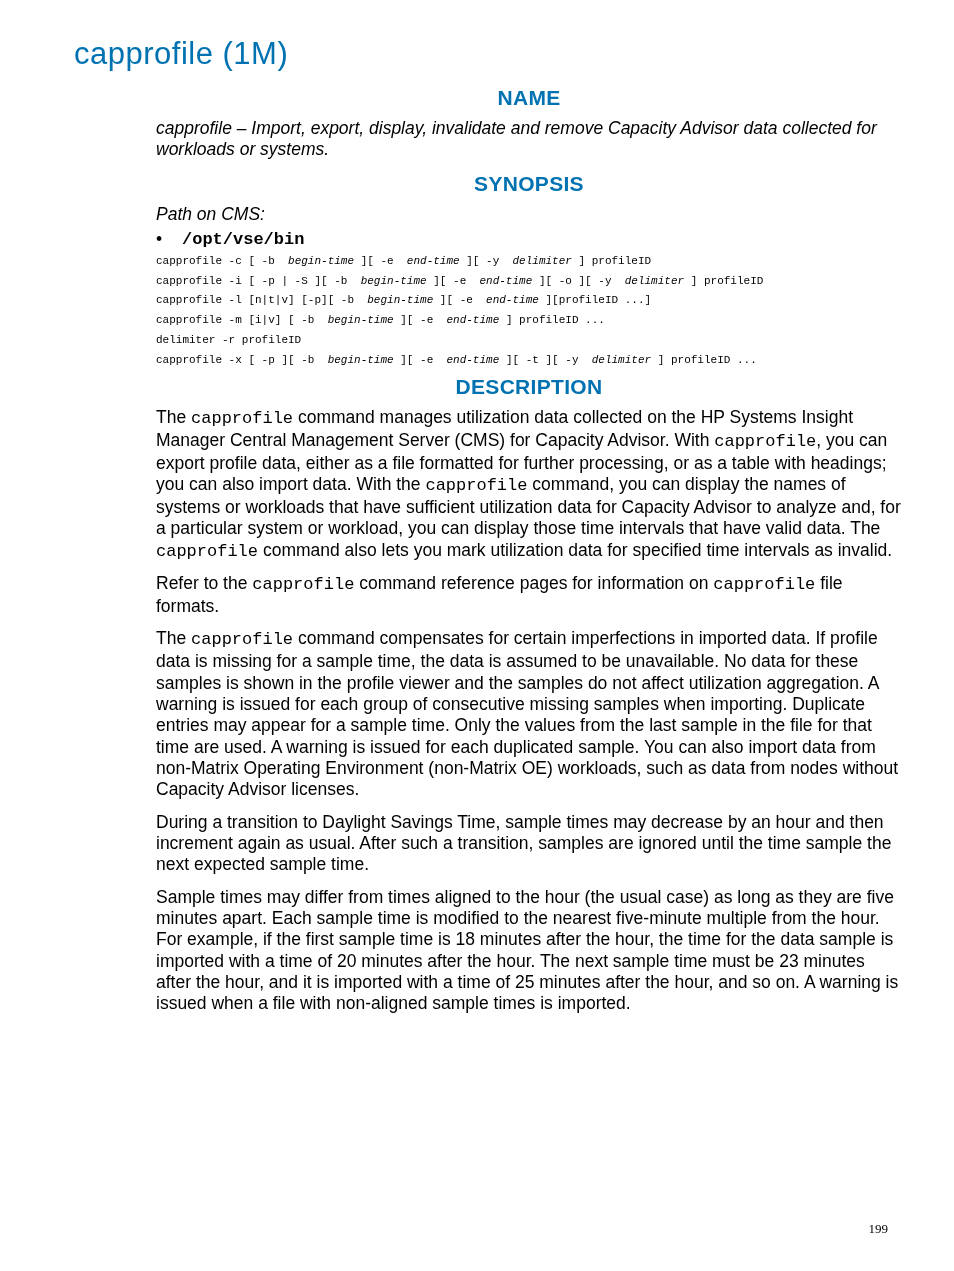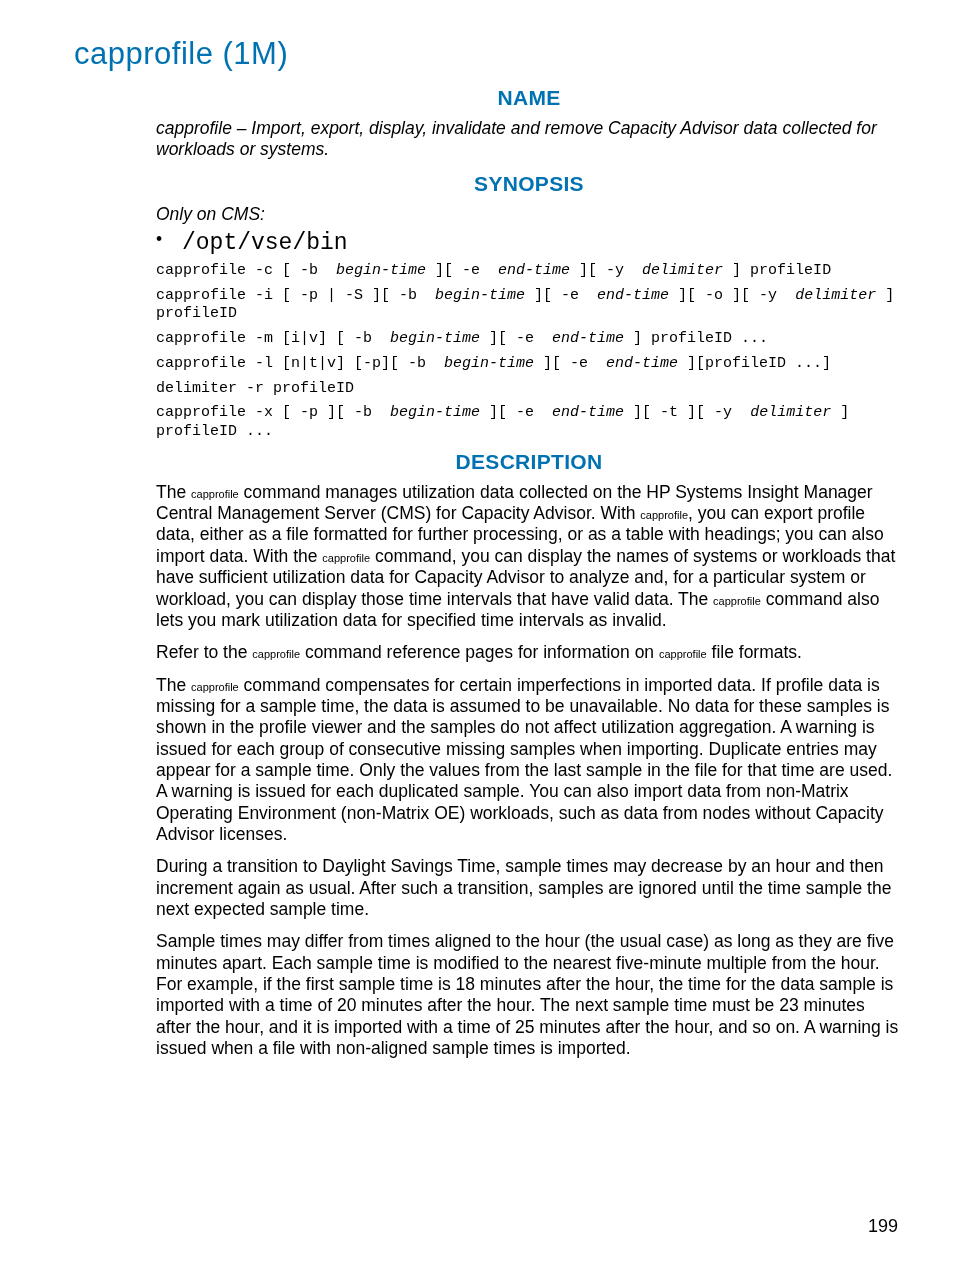--- a/index.html
+++ b/index.html
@@ -53,71 +53,72 @@
     margin: 0 0 4px 0;
   }
   .bullet-dot {
     width: 26px;
     text-align: left;
     font-size: 17.5px;
     line-height: 1.25;
   }
   .bullet-text {
     font-family: "Courier New", Courier, monospace;
-    font-size: 23px;
+    font-size: 17px;
     line-height: 1.25;
+    font-weight: bold;
   }
   .mono-block {
     font-family: "Courier New", Courier, monospace;
-    font-size: 15px;
+    font-size: 11px;
     line-height: 1.25;
     white-space: pre-wrap;
     margin: 0 0 6px 0;
   }
   .mono-block .italic { font-style: italic; }
   .desc-p {
     font-family: "Segoe UI", "Helvetica Neue", Arial, sans-serif;
     font-size: 17.5px;
     line-height: 1.22;
     margin: 0 0 11px 0;
   }
-  .desc-p .mono { font-family: Liberation Sans, sans-serif; font-size: 11px; }
+  .desc-p .mono { font-family: Liberation Mono, monospace; font-size: 17px; }
   .page-num {
     position: absolute;
     bottom: 34px;
-    right: 56px;
-    font-family: Liberation Sans, sans-serif;
-    font-size: 18px;
+    right: 66px;
+    font-family: Liberation Serif, serif;
+    font-size: 13px;
     color: #000;
   }
 </style>
 </head>
 <body>
 
 <div class="page">
 
   <h1 class="page-title">capprofile (1M)</h1>
 
   <div class="content">
 
     <h2 class="section-heading">NAME</h2>
     <p class="body-text">capprofile – Import, export, display, invalidate and remove Capacity Advisor data collected for workloads or systems.</p>
 
     <h2 class="section-heading">SYNOPSIS</h2>
-    <p class="body-text" style="margin-bottom:4px;">Only on CMS:</p>
+    <p class="body-text" style="margin-bottom:4px;">Path on CMS:</p>
 
     <div class="bullet-row">
       <div class="bullet-dot">•</div>
       <div class="bullet-text">/opt/vse/bin</div>
     </div>
 
     <div class="mono-block">capprofile -c [ -b  <span class="italic">begin-time</span> ][ -e  <span class="italic">end-time</span> ][ -y  <span class="italic">delimiter</span> ] profileID</div>
     <div class="mono-block">capprofile -i [ -p | -S ][ -b  <span class="italic">begin-time</span> ][ -e  <span class="italic">end-time</span> ][ -o ][ -y  <span class="italic">delimiter</span> ] profileID</div>
+    <div class="mono-block">capprofile -l [n|t|v] [-p][ -b  <span class="italic">begin-time</span> ][ -e  <span class="italic">end-time</span> ][profileID ...]</div>
     <div class="mono-block">capprofile -m [i|v] [ -b  <span class="italic">begin-time</span> ][ -e  <span class="italic">end-time</span> ] profileID ...</div>
-    <div class="mono-block">capprofile -l [n|t|v] [-p][ -b  <span class="italic">begin-time</span> ][ -e  <span class="italic">end-time</span> ][profileID ...]</div>
     <div class="mono-block">delimiter -r profileID</div>
     <div class="mono-block">capprofile -x [ -p ][ -b  <span class="italic">begin-time</span> ][ -e  <span class="italic">end-time</span> ][ -t ][ -y  <span class="italic">delimiter</span> ] profileID ...</div>
 
     <h2 class="section-heading">DESCRIPTION</h2>
     <p class="desc-p">The <span class="mono">capprofile</span> command manages utilization data collected on the HP Systems Insight Manager Central Management Server (CMS) for Capacity Advisor. With <span class="mono">capprofile</span>, you can export profile data, either as a file formatted for further processing, or as a table with headings; you can also import data. With the <span class="mono">capprofile</span> command, you can display the names of systems or workloads that have sufficient utilization data for Capacity Advisor to analyze and, for a particular system or workload, you can display those time intervals that have valid data. The <span class="mono">capprofile</span> command also lets you mark utilization data for specified time intervals as invalid.</p>
     <p class="desc-p">Refer to the <span class="mono">capprofile</span> command reference pages for information on <span class="mono">capprofile</span> file formats.</p>
     <p class="desc-p">The <span class="mono">capprofile</span> command compensates for certain imperfections in imported data. If profile data is missing for a sample time, the data is assumed to be unavailable. No data for these samples is shown in the profile viewer and the samples do not affect utilization aggregation. A warning is issued for each group of consecutive missing samples when importing. Duplicate entries may appear for a sample time. Only the values from the last sample in the file for that time are used. A warning is issued for each duplicated sample. You can also import data from non-Matrix Operating Environment (non-Matrix OE) workloads, such as data from nodes without Capacity Advisor licenses.</p>
     <p class="desc-p">During a transition to Daylight Savings Time, sample times may decrease by an hour and then increment again as usual. After such a transition, samples are ignored until the time sample the next expected sample time.</p>
     <p class="desc-p">Sample times may differ from times aligned to the hour (the usual case) as long as they are five minutes apart. Each sample time is modified to the nearest five-minute multiple from the hour. For example, if the first sample time is 18 minutes after the hour, the time for the data sample is imported with a time of 20 minutes after the hour. The next sample time must be 23 minutes after the hour, and it is imported with a time of 25 minutes after the hour, and so on. A warning is issued when a file with non-aligned sample times is imported.</p>
 

